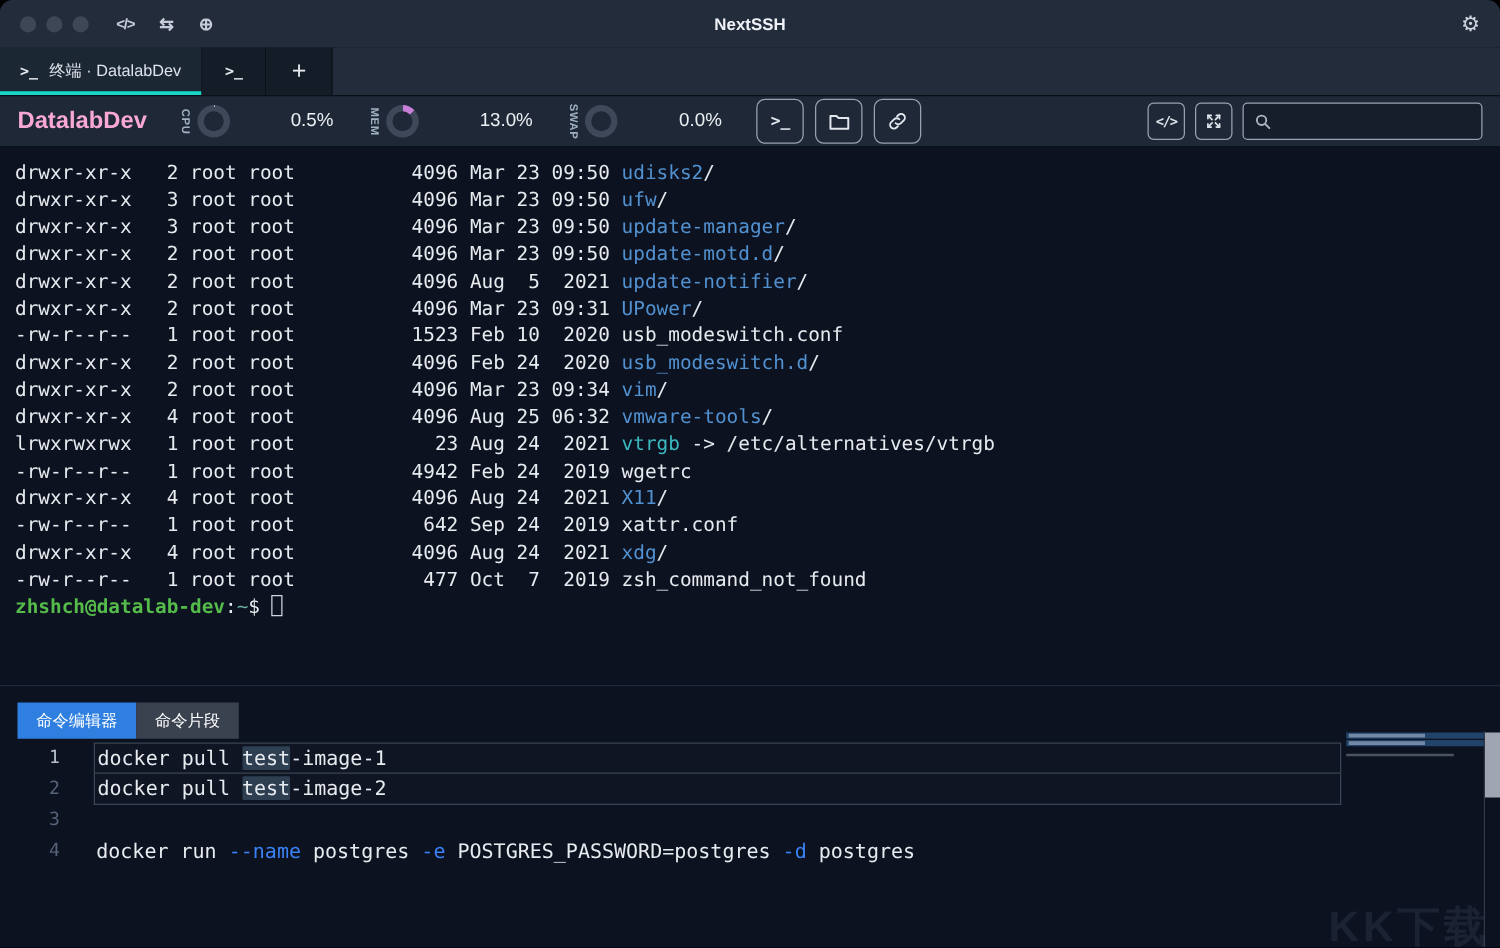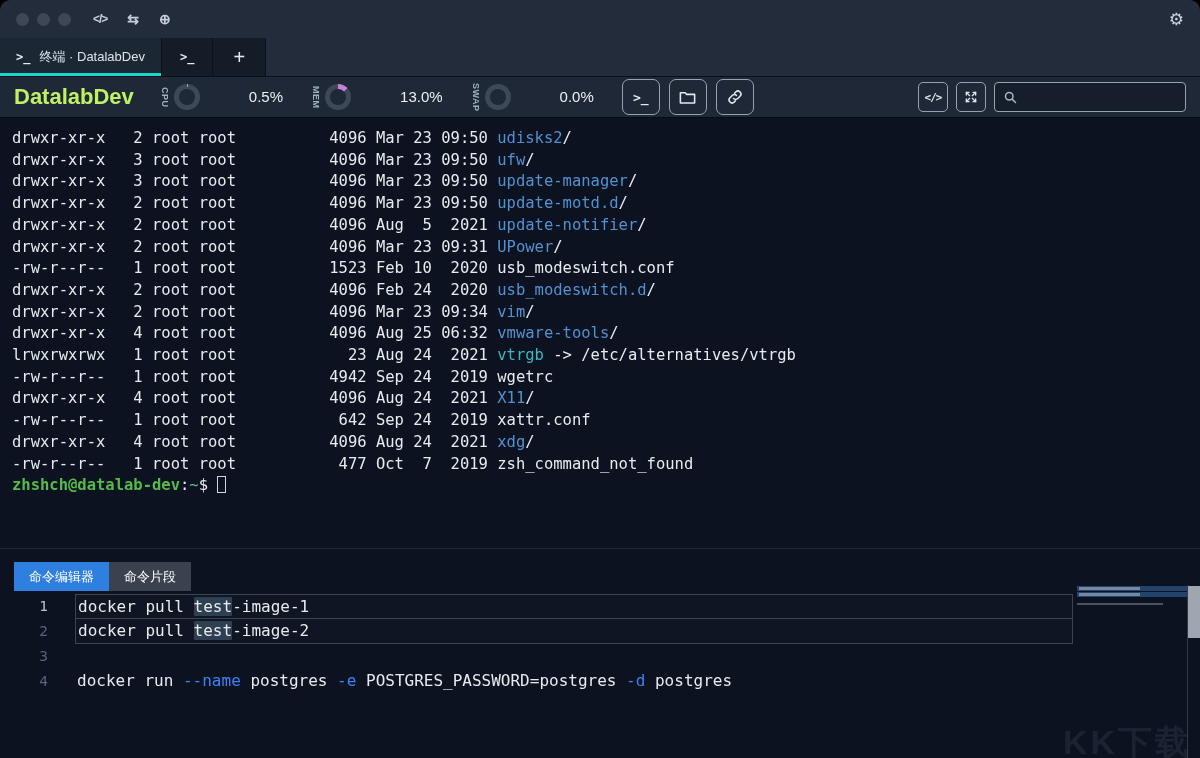--- a/index.html
+++ b/index.html
@@ -21,21 +21,21 @@
   
   .tabbar{ height:38px; background:#232c3b; display:flex; align-items:stretch; }
   .tab{ display:flex; align-items:center; gap:9px; padding:0 16px; position:relative; background:#141c28; border-right:1px solid #0c1118; color:#dde3ea; font-size:13px; }
   .tab .ticon{ font-family:"DejaVu Sans Mono", monospace; font-size:12px; font-weight:bold; color:#e7ebf0; }
   .tab.active{ background:#1c2734; }
   .tab.active::after{ content:""; position:absolute; left:0; right:0; bottom:0; height:3px; background:#19d6c8; }
   .tab.small{ padding:0 18px; }
   .tab.add{ padding:0 20px; font-size:20px; font-weight:300; color:#e7ebf0; }
   
   .toolbar{ height:42px; background:#1e2836; border-top:1px solid #0a0f18; border-bottom:1px solid #060a12; display:flex; align-items:center; padding:0 14px; }
-  .host{ font-size:22px; font-weight:bold; color:#bef264; margin-right:26px; }
+  .host{ font-size:19px; font-weight:bold; color:#f9a8d4; margin-right:26px; }
   .gauges{ display:flex; gap:28px; align-items:center; }
   .gauge{ display:flex; align-items:center; gap:5px; }
   .glabel{ writing-mode:vertical-rl; font-size:9px; font-weight:600; letter-spacing:.5px; color:#9fb0c0; line-height:1; }
   .ring{ position:relative; width:26px; height:26px; border-radius:50%; background:#3d4859; }
   .ring::after{ content:""; position:absolute; inset:5px; border-radius:50%; background:#1e2836; }
   .gval{ font-size:15px; color:#eceff3;margin-left:44px; }
   .btn-group{ display:flex; gap:9px; margin-left:28px; }
   .tbtn{ width:38px; height:36px; border:1px solid #99a2b2; border-radius:7px; background:transparent; color:#e3e8ee; display:flex; align-items:center; justify-content:center; cursor:pointer; }
   .tbtn .mono{ font-family:"DejaVu Sans Mono", monospace; font-size:13px; font-weight:bold; }
   .right-tools{ margin-left:auto; display:flex; gap:8px; align-items:center; }
@@ -86,20 +86,21 @@
     <div class="lights">
       <span class="light"></span>
       <span class="light"></span>
       <span class="light"></span>
     </div>
     <div class="tb-icons">
       <span class="tb-ic code">&lt;/&gt;</span>
       <span class="tb-ic">⇆</span>
       <span class="tb-ic">⊕</span>
     </div>
+    <div class="win-title">NextSSH</div>
     <span class="gear">⚙</span>
   </div>
 
   <div class="tabbar">
     <div class="tab active">
       <span class="ticon">&gt;_</span>
       <span>终端 · DatalabDev</span>
     </div>
     <div class="tab small">
       <span class="ticon">&gt;_</span>
@@ -181,21 +182,21 @@
       <div class="tline"><span class="c-w">drwxr-xr-x   3 root root          4096 Mar 23 09:50 </span><span class="c-b">ufw</span><span class="c-w">/</span></div>
       <div class="tline"><span class="c-w">drwxr-xr-x   3 root root          4096 Mar 23 09:50 </span><span class="c-b">update-manager</span><span class="c-w">/</span></div>
       <div class="tline"><span class="c-w">drwxr-xr-x   2 root root          4096 Mar 23 09:50 </span><span class="c-b">update-motd.d</span><span class="c-w">/</span></div>
       <div class="tline"><span class="c-w">drwxr-xr-x   2 root root          4096 Aug  5  2021 </span><span class="c-b">update-notifier</span><span class="c-w">/</span></div>
       <div class="tline"><span class="c-w">drwxr-xr-x   2 root root          4096 Mar 23 09:31 </span><span class="c-b">UPower</span><span class="c-w">/</span></div>
       <div class="tline"><span class="c-w">-rw-r--r--   1 root root          1523 Feb 10  2020 usb_modeswitch.conf</span></div>
       <div class="tline"><span class="c-w">drwxr-xr-x   2 root root          4096 Feb 24  2020 </span><span class="c-b">usb_modeswitch.d</span><span class="c-w">/</span></div>
       <div class="tline"><span class="c-w">drwxr-xr-x   2 root root          4096 Mar 23 09:34 </span><span class="c-b">vim</span><span class="c-w">/</span></div>
       <div class="tline"><span class="c-w">drwxr-xr-x   4 root root          4096 Aug 25 06:32 </span><span class="c-b">vmware-tools</span><span class="c-w">/</span></div>
       <div class="tline"><span class="c-w">lrwxrwxrwx   1 root root            23 Aug 24  2021 </span><span class="c-c">vtrgb</span><span class="c-w"> -&gt; /etc/alternatives/vtrgb</span></div>
-      <div class="tline"><span class="c-w">-rw-r--r--   1 root root          4942 Sep 24  2019 wgetrc</span></div>
+      <div class="tline"><span class="c-w">-rw-r--r--   1 root root          4942 Feb 24  2019 wgetrc</span></div>
       <div class="tline"><span class="c-w">drwxr-xr-x   4 root root          4096 Aug 24  2021 </span><span class="c-b">X11</span><span class="c-w">/</span></div>
       <div class="tline"><span class="c-w">-rw-r--r--   1 root root           642 Sep 24  2019 xattr.conf</span></div>
       <div class="tline"><span class="c-w">drwxr-xr-x   4 root root          4096 Aug 24  2021 </span><span class="c-b">xdg</span><span class="c-w">/</span></div>
       <div class="tline"><span class="c-w">-rw-r--r--   1 root root           477 Oct  7  2019 zsh_command_not_found</span></div>
       <div class="tline"><span class="c-g">zhshch@datalab-dev</span><span class="c-w">:</span><span class="c-t">~</span><span class="c-w">$ </span><span class="cursor"></span></div>
     </div>
 
   <div class="panel">
     <div class="panel-tabs">
       <div class="ptab active">命令编辑器</div>

